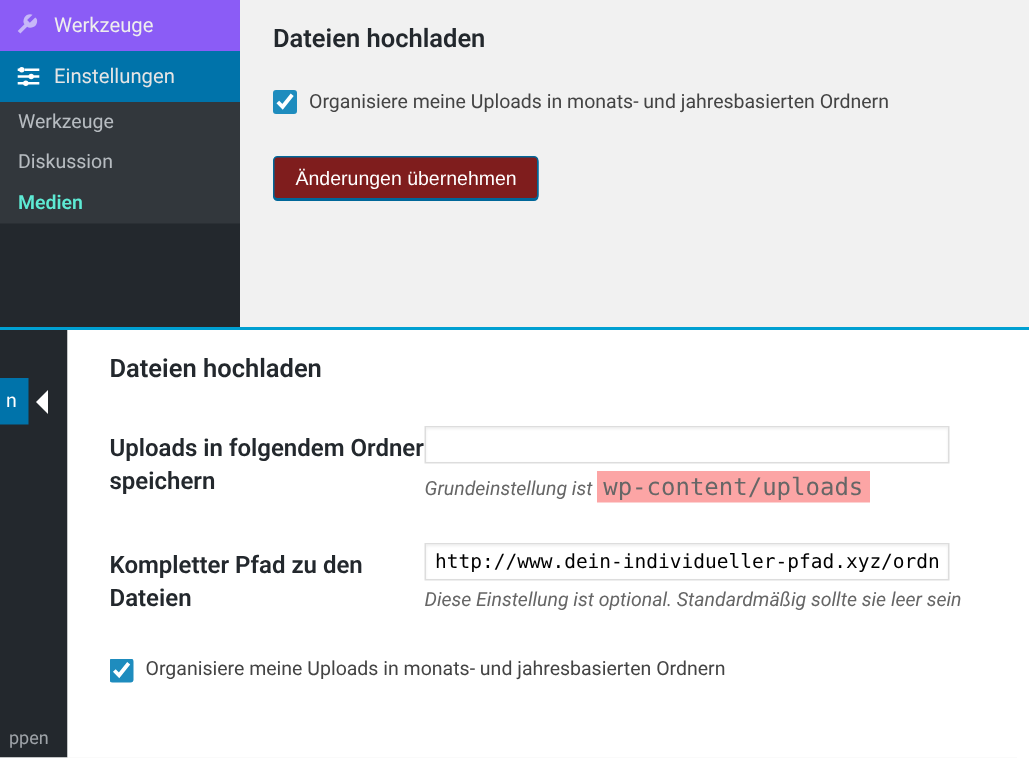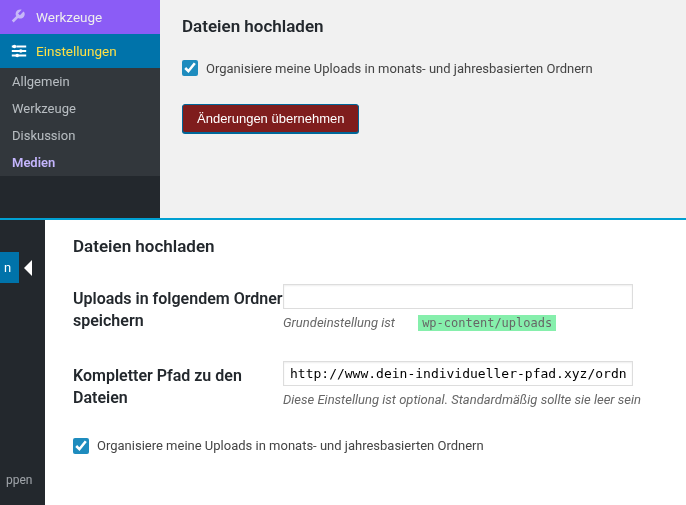--- a/index.html
+++ b/index.html
@@ -1,54 +1,54 @@
 <!DOCTYPE html>
 <html><head>
   <meta charset="utf-8">
   <style>
     * { margin: 0; padding: 0; box-sizing: border-box; }
     body { font-family: -apple-system, "Segoe UI", Roboto, sans-serif; font-size: 13px; color: #333; background: #f1f1f1; width: 686px; height: 505px; overflow: hidden; position: relative; }
     
     .top-sidebar { position: absolute; left: 0; top: 0; width: 160px; background: #23282d; height: 220px; }
     .side-item { display: flex; align-items: center; padding: 8px 10px; color: #eee; cursor: pointer; font-size: 13.5px; }
     .side-item.tools { background: #8b5cf6; color: #eee; }
-    .side-item.settings { background: #0073aa; color: #fde047; position: relative; font-weight: 400; }
+    .side-item.settings { background: #0073aa; color: #e5e5e5; position: relative; font-weight: 400; }
     .side-item.settings::after { content: ""; position: absolute; right: -8px; top: 50%; transform: translateY(-50%); border-top: 8px solid transparent; border-bottom: 8px solid transparent; border-right: 8px solid #f1f1f1; }
     .side-icon { width: 18px; height: 18px; margin-right: 8px; display: inline-flex; align-items: center; justify-content: center; }
     .side-icon svg { fill: rgba(240,245,250,0.6); }
     .side-item.settings .side-icon svg { fill: #fff; }
     
     .sub-menu { background: #32373c; }
     .sub-item { padding: 6px 12px; color: rgba(240,245,250,0.7); font-size: 13px; cursor: pointer; }
-    .sub-item.active { color: #c4b5fd; font-weight: 600; }
+    .sub-item.active { color: #5eead4; font-weight: 600; }
     
     .top-content { position: absolute; left: 160px; top: 0; right: 0; padding: 8px 22px; background: #f1f1f1; }
     .section-title { font-size: 17px; font-weight: 600; color: #23282d; margin: 8px 0 24px 0; }
     
     .checkbox-row { display: flex; align-items: center; font-size: 13px; color: #444; margin-bottom: 28px; }
     .chk { width: 16px; height: 16px; margin-right: 8px; accent-color: #1e8cbe; }
     
     .save-btn { background: #7f1d1d; border: 1px solid #006799; color: #fff; padding: 6px 14px; font-size: 13px; border-radius: 3px; cursor: pointer; box-shadow: 0 1px 0 #006799; }
     
     .divider { position: absolute; left: 0; right: 0; top: 218px; height: 2px; background: #00a0d2; }
     
     .bottom-sidebar { position: absolute; left: 0; top: 220px; width: 45px; bottom: 0; background: #23282d; }
     .mini-tab { position: absolute; top: 32px; left: 0; background: #0073aa; color: #fff; padding: 8px 8px 8px 4px; font-size: 13px; }
     .mini-tab::after { content: ""; position: absolute; right: -13px; top: 50%; transform: translateY(-50%); border-top: 8px solid transparent; border-bottom: 8px solid transparent; border-right: 8px solid #fff; }
-    .mini-text { position: absolute; bottom: 18px; left: 6px; color: rgba(240,245,250,0.6); font-size: 12px; }
+    .mini-text { position: absolute; bottom: 6px; left: 6px; color: rgba(240,245,250,0.6); font-size: 12px; }
     
     .bottom-content { position: absolute; left: 45px; top: 220px; right: 0; bottom: 0; background: #fff; padding: 12px 28px; }
     .bt-title { font-size: 17px; font-weight: 600; color: #23282d; margin: 4px 0 28px 0; }
     
     .form-row { display: flex; margin-bottom: 10px; align-items: flex-start; }
     .form-label { width: 210px; font-weight: 600; color: #23282d; font-size: 16px; line-height: 1.4; padding-top: 4px; }
     .form-field { flex: 1; }
     .text-input { width: 350px; padding: 4px 6px; font-size: 13px; border: 1px solid #ddd; box-shadow: inset 0 1px 2px rgba(0,0,0,0.07); font-family: Consolas, Monaco, monospace; }
     .hint { font-style: italic; color: #666; font-size: 13px; margin-top: 6px; }
-    .hint code { font-family: Consolas, Monaco, monospace; background: #86efac; padding: 1px 4px; font-style: normal; font-size: 12px; margin-left: 20px; }
+    .hint code { font-family: Consolas, Monaco, monospace; background: #fca5a5; padding: 1px 4px; font-style: normal; font-size: 16px; }
     .form-block { margin-bottom: 28px; }
   </style>
 </head>
 <body>
 
 <div class="top-sidebar">
   <div class="side-item tools">
     <span class="side-icon">
       <svg viewBox="0 0 20 20" width="18" height="18">
           <path d="M15 4l-4 4-2-2 4-4c-2-1-5 0-6 2-1 2-1 4 0 5l-5 5 2 2 5-5c1 1 3 1 5 0 2-1 3-4 2-6l-1-1z"></path>
@@ -61,21 +61,20 @@
       <svg viewBox="0 0 20 20" width="18" height="18">
           <path d="M2 4h3v2H2V4zm5 0h11v2H7V4zM2 9h9v2H2V9zm11 0h5v2h-5V9zM2 14h5v2H2v-2zm7 0h9v2H9v-2z"></path>
           <circle cx="5" cy="5" r="2"></circle>
           <circle cx="12" cy="10" r="2"></circle>
           <circle cx="8" cy="15" r="2"></circle>
         </svg>
     </span>
     <span>Einstellungen</span>
   </div>
   <div class="sub-menu">
-    <div class="sub-item">Allgemein</div>
     <div class="sub-item">Werkzeuge</div>
     <div class="sub-item">Diskussion</div>
     <div class="sub-item active">Medien</div>
   </div>
 </div>
 
 <div class="top-content">
   <h2 class="section-title">Dateien hochladen</h2>
   <div class="checkbox-row">
     <input type="checkbox" class="chk" checked="" style="">

